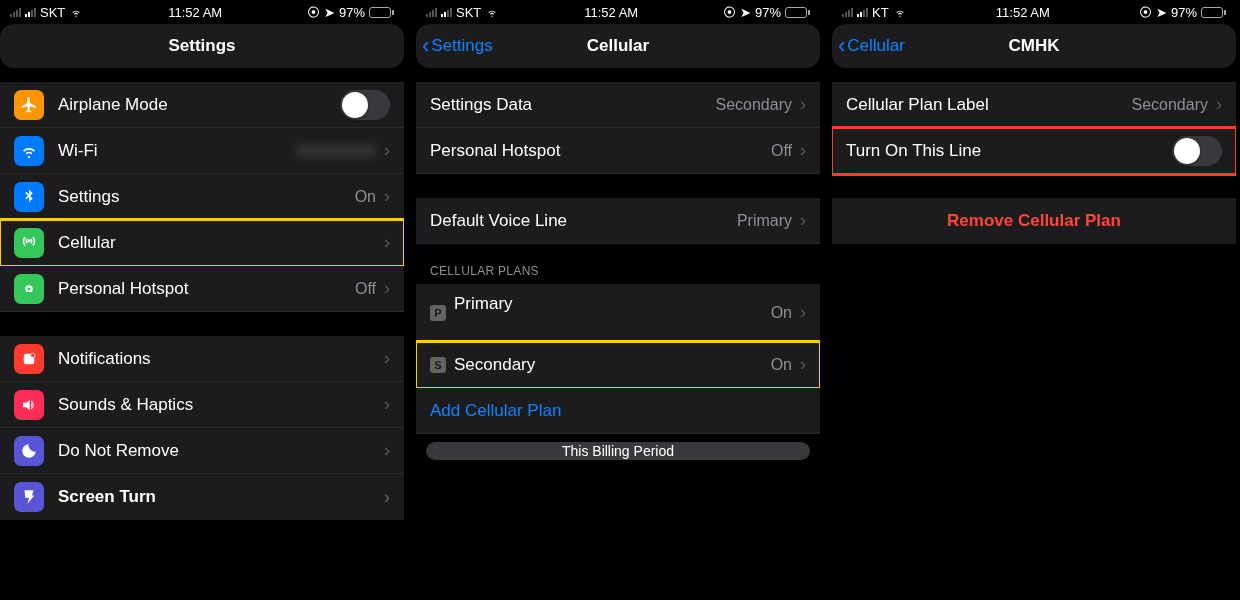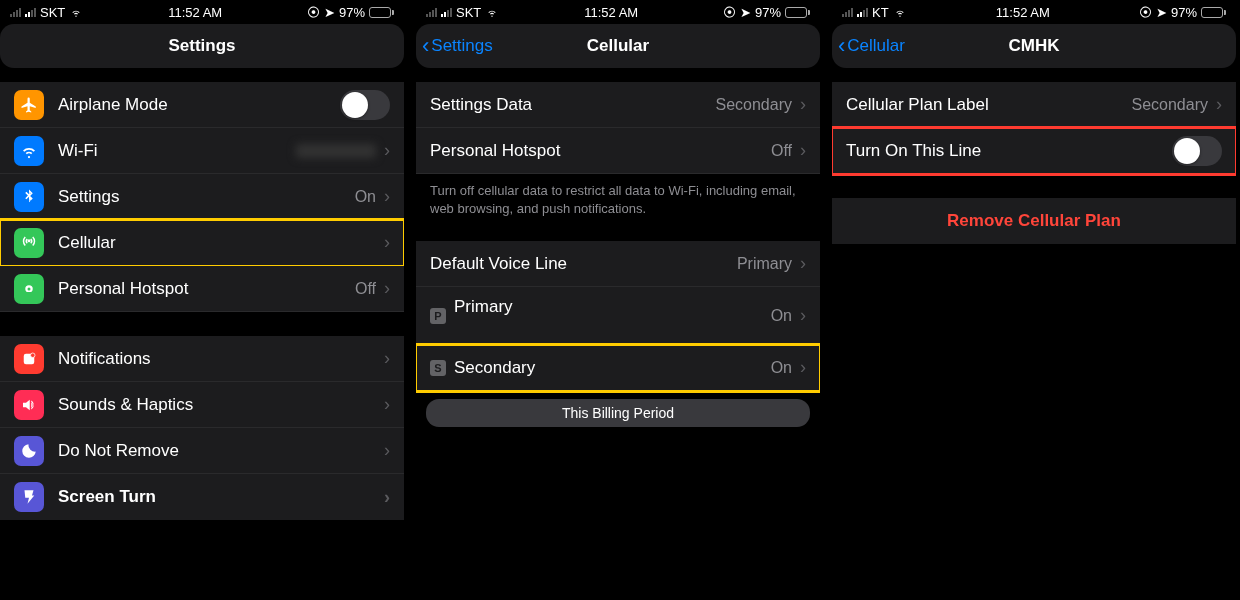--- a/index.html
+++ b/index.html
@@ -120,21 +120,21 @@
 }
 .section-footer {
   color: #8e8e93; font-size: 13px; padding: 8px 14px 0; line-height: 1.35;
 }
 
 .link-row { color: #0a84ff !important; }
 .danger-row { color: #ff453a !important; text-align:center; width:100%; }
 
 .seg-wrap { padding: 8px 10px; background:#000; }
 .segmented {
-  background: #39393d; border-radius: 13px; height: 28px;
+  background: #39393d; border-radius: 13px; height: 18px;
   display:flex; align-items:center; justify-content:center;
   color:#fff; font-size:14px; font-weight:500;
 }
 
 .sim-badge {
   width:16px; height:16px; border-radius:3px; background:#636366; color:#1c1c1e;
   font-size:11px; font-weight:700; display:inline-flex; align-items:center; justify-content:center;
   margin-right:8px; flex-shrink:0;
 }
 
@@ -335,44 +335,48 @@
         <span class="spacer"></span>
         <span class="value">Secondary</span>
         <span class="chev-r">›</span>
       </div>
       <div class="row">
         <span class="label">Personal Hotspot</span>
         <span class="spacer"></span>
         <span class="value">Off</span>
         <span class="chev-r">›</span>
       </div>
-      <div class="section-footer">Turn off cellular data to restrict all data to Wi-Fi, including email, web browsing, and push notifications.</div>
       <div class="group"></div>
       <div class="row">
         <span class="label">Default Voice Line</span>
         <span class="spacer"></span>
         <span class="value">Primary</span>
         <span class="chev-r">›</span>
       </div>
+      <div class="section-header">CELLULAR PLANS</div>
       <div class="row" style="min-height:58px">
         <span class="sim-badge">P</span>
         <div class="lcol">
           <span class="label">Primary</span>
           <span class="sublabel">&nbsp;&nbsp;&nbsp;&nbsp;&nbsp;&nbsp;&nbsp;&nbsp;&nbsp;&nbsp;</span>
         </div>
         <span class="spacer"></span>
         <span class="value">On</span>
         <span class="chev-r">›</span>
       </div>
       <div class="row hl-yellow">
         <span class="sim-badge">S</span>
         <span class="label">Secondary</span>
         <span class="spacer"></span>
         <span class="value">On</span>
         <span class="chev-r">›</span>
+      </div>
+      <div class="row">
+        <span class="label link-row">Add Cellular Plan</span>
+        <span class="spacer"></span>
       </div>
       <div class="seg-wrap">
         <div class="segmented">This Billing Period</div>
       </div>
     </div>
   </div>
 <div class="phone">
     <div class="status-bar">
     <div class="status-left">
       <span class="sigbars">

